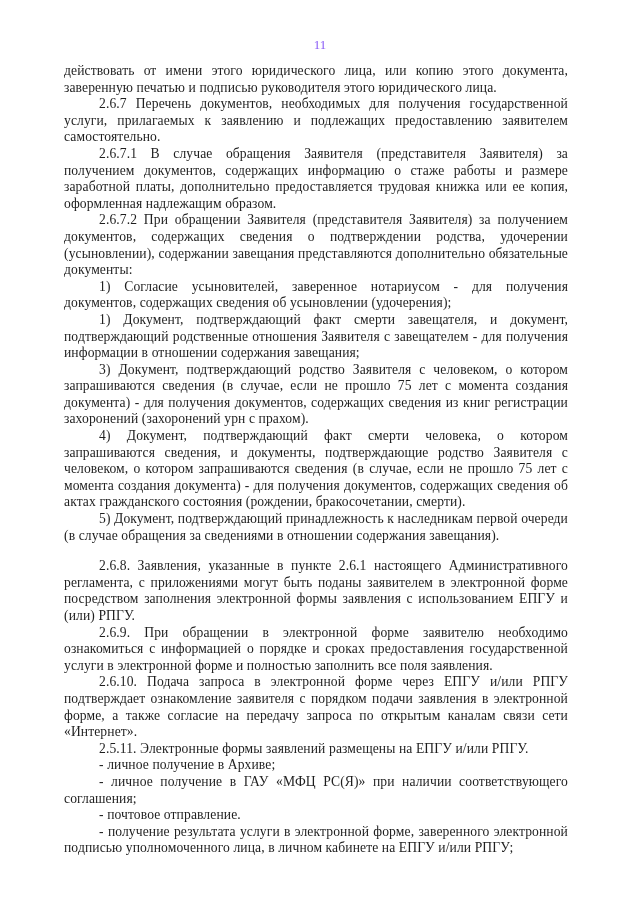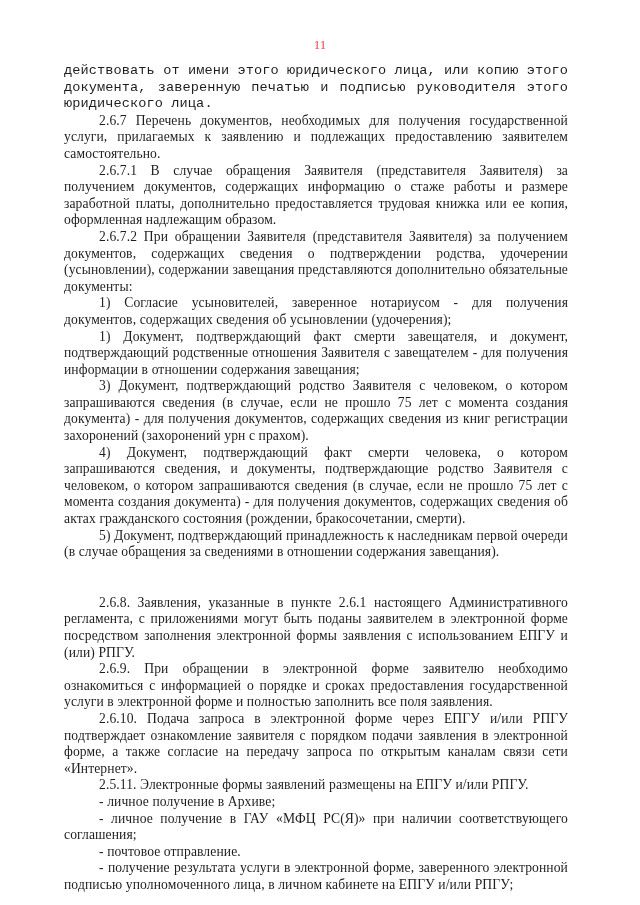--- a/index.html
+++ b/index.html
@@ -14,40 +14,39 @@
     background: #ffffff;
     overflow: hidden;
     font-family: "Liberation Serif", "DejaVu Serif", serif;
     color: #1e1e1e;
   }
   .page-number {
     padding-top: 38px;
     text-align: center;
     font-size: 13px;
     line-height: 14px;
-    color: #ef4444;
+    color: #8b5cf6;
   }
   .doc-body {
     margin: 11px 72px 0 64px;
     font-size: 13.6px;
     line-height: 16.6px;
     text-align: justify;
     letter-spacing: 0.1px;
   }
   .doc-body p {
     margin: 0;
     padding: 0;
     text-indent: 35px;
   }
   .doc-body p.no-indent {
     text-indent: 0;
-    font-family: Liberation Mono, monospace;
   }
   .doc-body p.gap-before {
-    margin-top: 34px;
+    margin-top: 14px;
   }
 </style>
 </head>
 <body>
 
 <div class="page">
   <div class="page-number">11</div>
   <div class="doc-body">
     <p class="no-indent">действовать от имени этого юридического лица, или копию этого документа, заверенную печатью и подписью руководителя этого юридического лица.</p>
     <p>2.6.7 Перечень документов, необходимых для получения государственной услуги, прилагаемых к заявлению и подлежащих предоставлению заявителем самостоятельно.</p>

